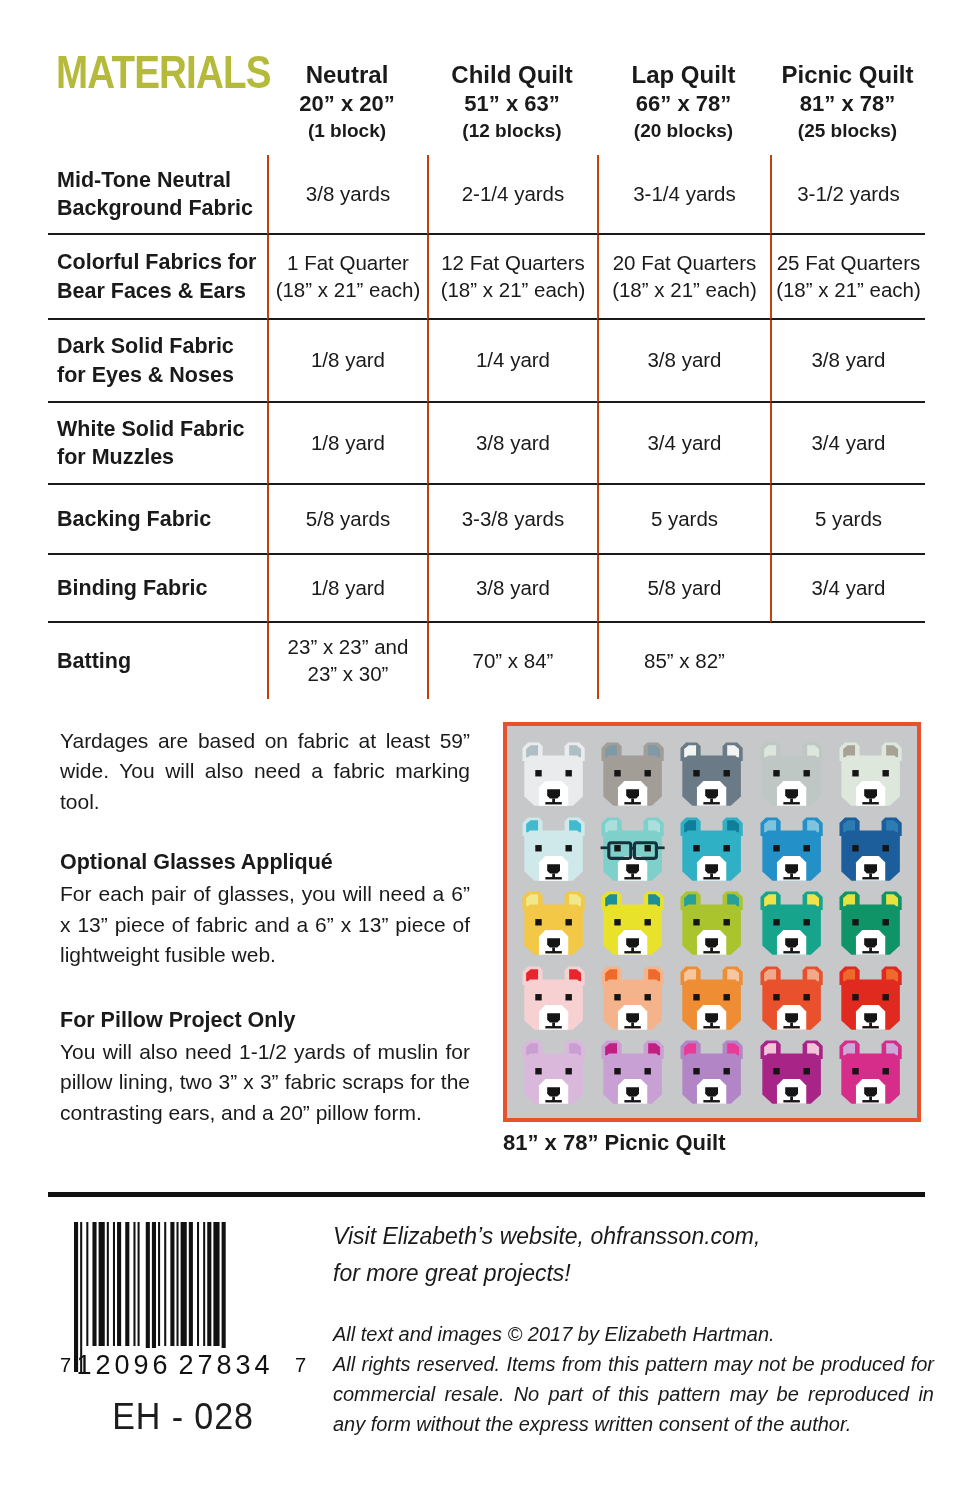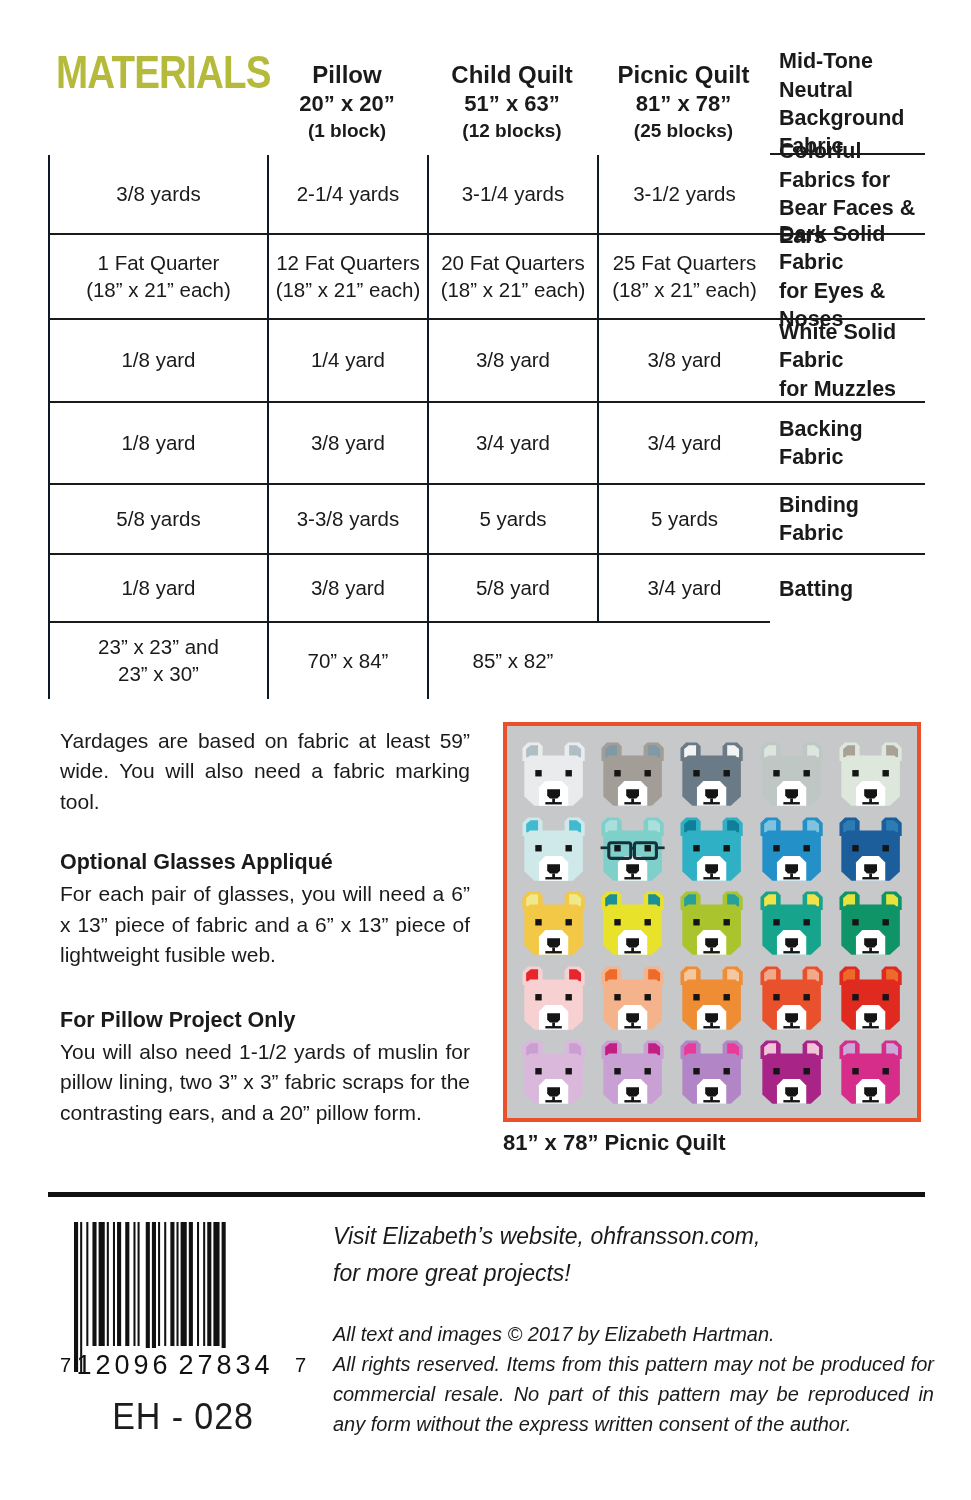--- a/index.html
+++ b/index.html
@@ -18,21 +18,21 @@
   .hcell{display:flex;flex-direction:column;justify-content:flex-end;align-items:center;
          text-align:center;font-weight:bold;padding-bottom:10px;}
   .hcell .hname{font-size:24px;line-height:1.25;}
   .hcell .hsize{font-size:22px;line-height:1.3;}
   .hcell .hblocks{font-size:19px;line-height:1.4;}
   .lcell{display:flex;align-items:center;font-weight:bold;font-size:21.5px;line-height:1.32;
          padding-left:9px;white-space:pre-line;}
   .vcell{display:flex;align-items:center;justify-content:center;text-align:center;
          font-size:20.5px;line-height:1.3;white-space:pre-line;}
   .bb{border-bottom:2.5px solid #1a1a1a;}
-  .bl{border-left:2px solid #0f172a;}
+  .bl{border-left:2px solid #c2410c;}
 
   
   .notes{position:absolute;left:60px;top:726px;width:410px;font-size:21px;line-height:1.45;}
   .notes p{margin:0 0 30px 0;text-align:justify;}
   .notes h3{margin:0 0 1px 0;font-size:21.5px;font-weight:bold;}
   .notes p.tight{margin-bottom:34px;}
 
   
   .quilt{position:absolute;left:503px;top:722px;width:418px;height:400px;box-sizing:border-box;
          border:4px solid #e8512c;background:#c6c8ca;}
@@ -60,28 +60,33 @@
 </head>
 <body>
 
 <div class="page">
 
   <h1 class="title">MATERIALS</h1>
 
   <div class="mtable">
       <div class="corner"></div>
       <div class="hcell">
-        <div class="hname">Pillow</div>
+        <div class="hname">Neutral</div>
         <div class="hsize">20” x 20”</div>
         <div class="hblocks">(1 block)</div>
       </div>
       <div class="hcell">
         <div class="hname">Child Quilt</div>
         <div class="hsize">51” x 63”</div>
         <div class="hblocks">(12 blocks)</div>
+      </div>
+      <div class="hcell">
+        <div class="hname">Lap Quilt</div>
+        <div class="hsize">66” x 78”</div>
+        <div class="hblocks">(20 blocks)</div>
       </div>
       <div class="hcell">
         <div class="hname">Picnic Quilt</div>
         <div class="hsize">81” x 78”</div>
         <div class="hblocks">(25 blocks)</div>
       </div>
       <div class="lcell bb">Mid-Tone Neutral
 Background Fabric</div>
       <div class="vcell bl bb">3/8 yards</div>
       <div class="vcell bl bb">2-1/4 yards</div>

